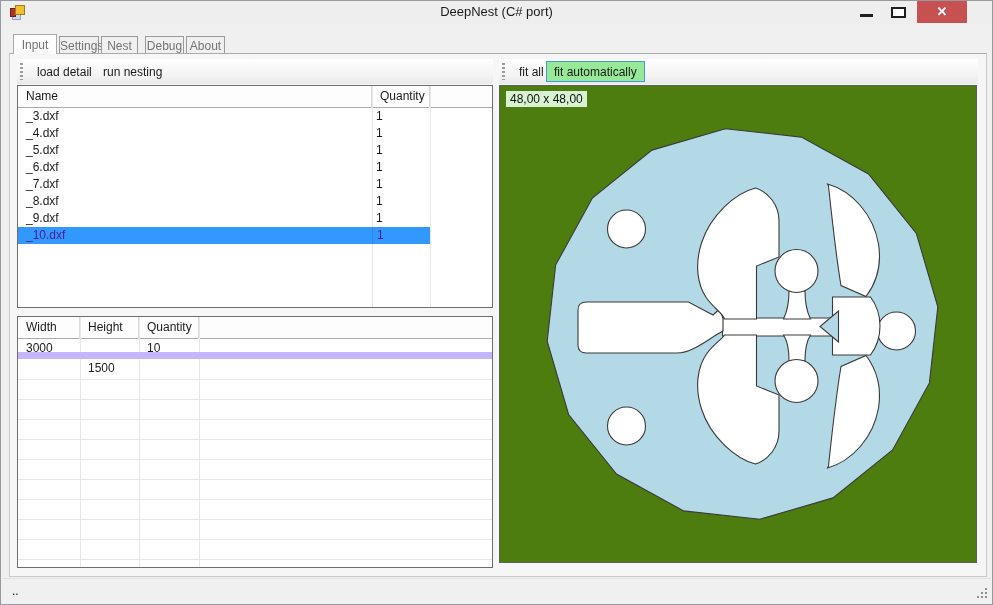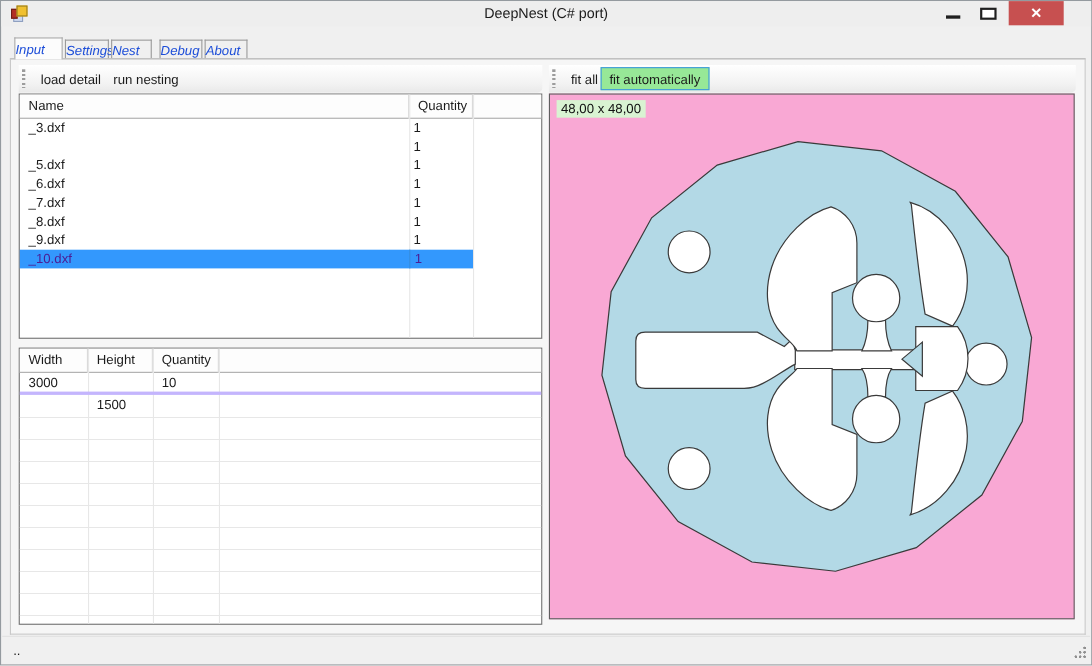--- a/index.html
+++ b/index.html
@@ -22,21 +22,21 @@
   .cap-btn { position:absolute; top:0; height:22px; cursor:default; }
   .btn-min { right:110px; width:30px; }
   .btn-min .dash { position:absolute; left:8px; top:13px; width:13px; height:3px; background:#1f1f1f; }
   .btn-max { right:78px; width:30px; }
   .btn-max .boxg { position:absolute; left:7px; top:6px; width:15px; height:11px; border:2px solid #1f1f1f; background:#fff; }
   .btn-close { right:25px; width:50px; background:#c75050; color:#fff; font-size:13px; text-align:center; line-height:22px; font-weight:bold; }
 
   
   .tabstrip { position:absolute; left:8px; top:33px; right:7px; height:19px; }
   .tab { position:absolute; top:2px; height:17px; background:#f0f0f0; border:1px solid #9a9a9a; border-bottom:none;
-         font-size:12px; color:#1d4ed8; padding-top:2px;font-style:italic; }
+         font-size:12px; color:#737373; text-align:center; padding-top:2px; }
   .tab.active { top:0; height:20px; background:#fcfcfc; border-color:#a8a8a8; z-index:3; padding-top:3px; }
   .tabpage { position:absolute; left:8px; top:52px; width:978px; height:524px; background:#f6f6f6;
              border:1px solid #c9c9c9; border-top:1px solid #ababab; }
 
   
   .toolbar { position:absolute; height:25px; background:linear-gradient(#ffffff,#f2f2f2 70%,#e9e9e9);
              border-bottom-right-radius:4px; font-size:12px; color:#1b1b1b;text-align:center; }
   .tb-left  { left:16px; top:58px; width:476px; }
   .tb-right { left:498px; top:58px; width:479px; }
   .gripper { position:absolute; left:3px; top:4px; bottom:4px; width:3px;
@@ -50,27 +50,27 @@
   .grid2 { left:16px; top:315px; width:476px; height:252px; }
   .grid-header { position:relative; height:22px; background:#fdfdfd; border-bottom:1px solid #ababab; }
   .hcell { position:absolute; top:0; height:22px; line-height:21px; padding-left:8px; border-right:1px solid #dadada; }
   .vline { position:absolute; top:0; bottom:0; width:1px; background:#e7e7e7; }
   .g-row { position:relative; height:17px; line-height:16px; }
   .g-row .c-name { position:absolute; left:0; width:354px; padding-left:8px; height:17px; }
   .g-row .c-qty  { position:absolute; left:354px; width:58px; padding-left:4px; height:17px; }
   .g-row.selected { color:#4c1d95; }
   .g-row.selected .c-name, .g-row.selected .c-qty { background:#3398fd; }
   .g-row.selected .c-qty { border-left:1px solid #2f8ae0; }
-  .g2-row { position:relative; height:20px; line-height:19px; border-bottom:3px solid #c4b5fd;text-align:center; }
+  .g2-row { position:relative; height:20px; line-height:19px; border-bottom:7px solid #c4b5fd;text-align:center; }
   .g2-row span { position:absolute; padding-left:8px; }
   .g2-lines { position:absolute; left:0; right:0; bottom:0;
               background:repeating-linear-gradient(to bottom, transparent 0 19px, #e7e7e7 19px 20px); }
 
   
-  .canvas { position:absolute; left:498px; top:84px; width:478px; height:478px; background:#f9a8d4; border:1px solid #5f5f5f; }
+  .canvas { position:absolute; left:498px; top:84px; width:478px; height:478px; background:#4d7c0f; border:1px solid #5f5f5f; }
   .size-label { position:absolute; left:6px; top:5px; background:#d9f3d2; color:#111; font-size:12px; padding:1px 4px; z-index:2; }
   .canvas svg { position:absolute; left:0; top:0; }
   .part-blue { fill:var(--part-fill,#b3d9e6); stroke:var(--part-stroke,#3a3a3a); stroke-width:1.1; }
   .part-cut  { fill:#ffffff; stroke:var(--part-stroke,#3a3a3a); stroke-width:1.1; }
 
   
   .statusbar { position:absolute; left:1px; right:1px; bottom:2px; height:24px; background:#f0f0f0; border-top:1px solid #e2e2e2;
                font-size:12px; color:#1b1b1b; }
   .status-text { position:absolute; left:10px; top:5px; }
   .size-grip { position:absolute; right:3px; bottom:3px; width:12px; height:12px;
@@ -126,20 +126,21 @@
       <div class="hcell" style="left:354px; width:58px;">Quantity</div>
     </div>
     <div class="vline" style="left:354px;"></div>
     <div class="vline" style="left:412px;"></div>
     <div id="parts-rows">
         <div class="g-row">
           <div class="c-name">_3.dxf</div>
           <div class="c-qty">1</div>
         </div>
         <div class="g-row">
+          <div class="c-name">_4.dxf</div>
           <div class="c-qty">1</div>
         </div>
         <div class="g-row">
           <div class="c-name">_5.dxf</div>
           <div class="c-qty">1</div>
         </div>
         <div class="g-row">
           <div class="c-name">_6.dxf</div>
           <div class="c-qty">1</div>
         </div>

